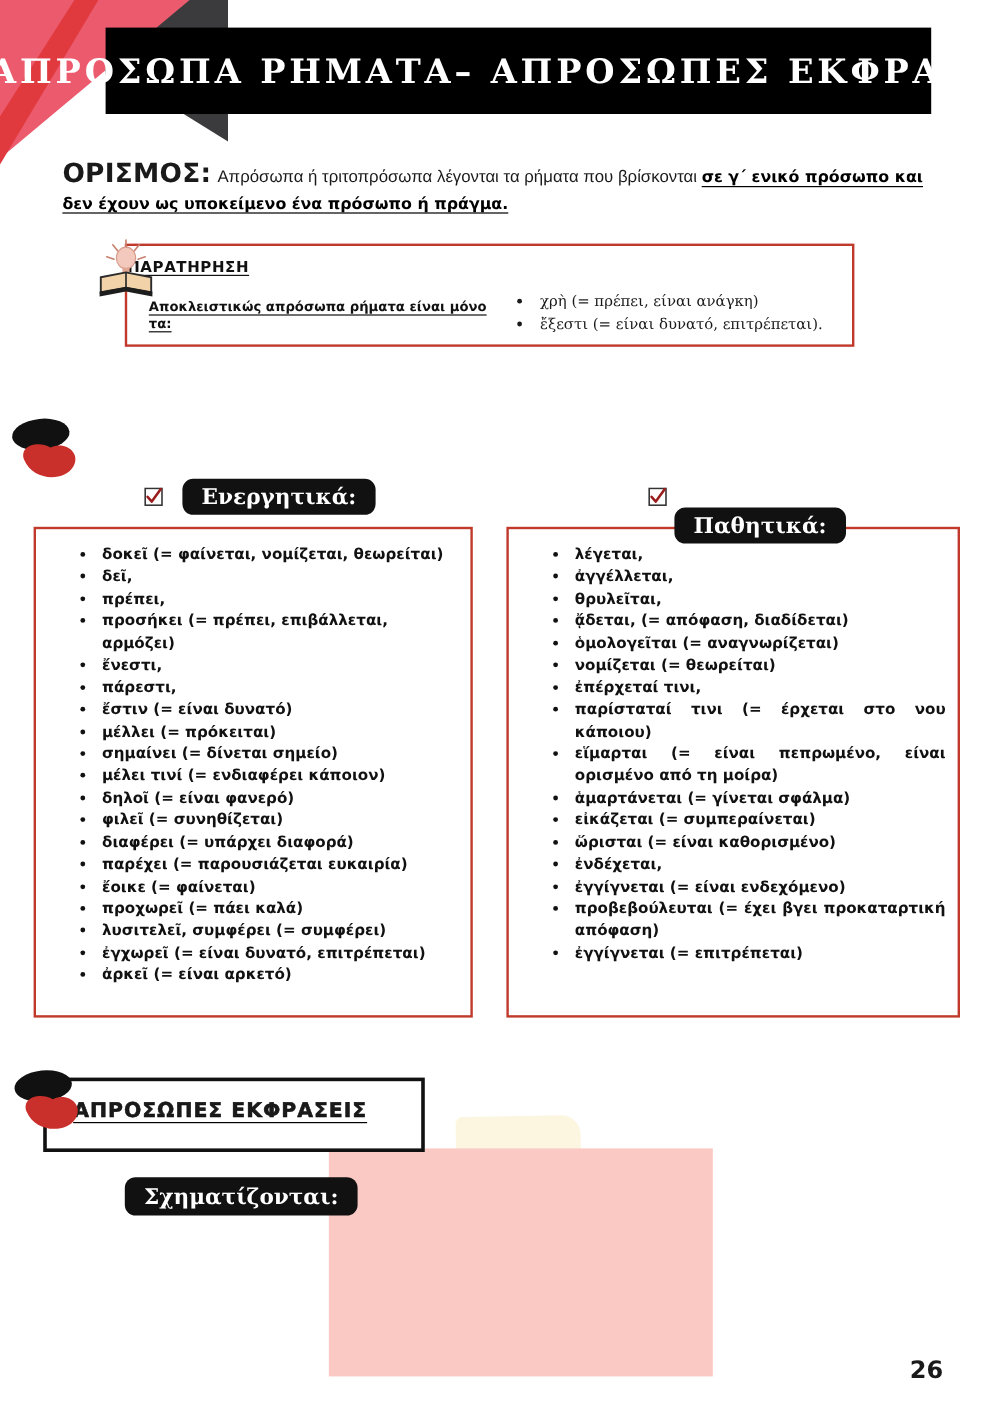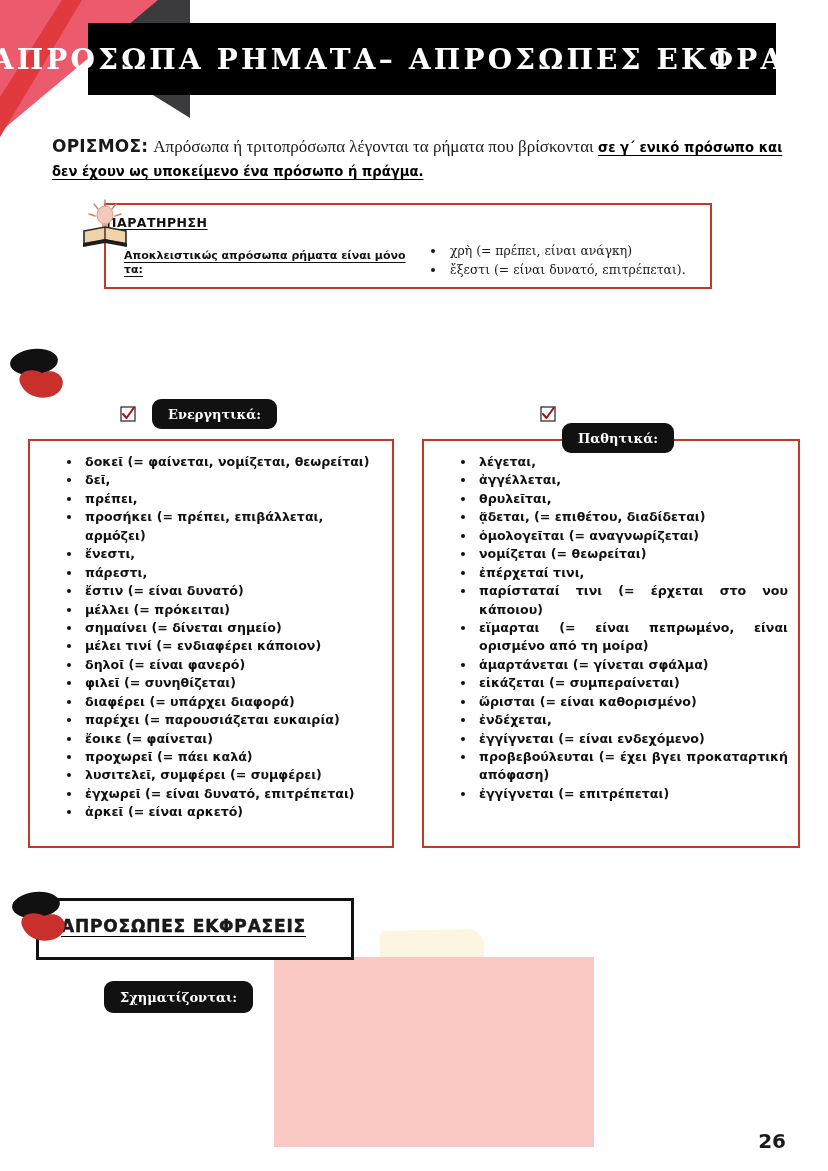--- a/index.html
+++ b/index.html
@@ -75,27 +75,27 @@
   
   .definition {
     position: absolute;
     left: 52px; top: 133px;
     width: 740px;
     z-index: 5;
   }
   .definition-label {
     font-family: "DejaVu Sans", sans-serif;
     font-weight: 700;
-    font-size: 17px;
+    font-size: 22px;
     color: #1a1a1a;
     letter-spacing: 0.2px;
   }
   .definition-body {
-    font-family: Liberation Serif, serif;
-    font-size: 17px;
+    font-family: Liberation Sans, sans-serif;
+    font-size: 14px;
     color: #1a1a1a;
     line-height: 1.66;
   }
   .definition-emph {
     font-family: "DejaVu Sans", sans-serif;
     font-weight: 700;
     font-size: 13.2px;
     text-decoration: underline;
     text-underline-offset: 3px;
   }
@@ -186,21 +186,21 @@
     border-radius: 9px;
     height: 30px;
     z-index: 6;
     display: flex;
     align-items: center;
     padding: 0 16px;
   }
   .pill-text {
     color: #ffffff;
     font-family: "DejaVu Serif", "Liberation Serif", serif;
-    font-size: 13px;
+    font-size: 18px;
     font-weight: 700;
     white-space: nowrap;
     text-align: center;
   }
   .checkbox-icon {
     position: absolute;
     width: 16px; height: 16px;
     z-index: 7;
   }
 
@@ -361,21 +361,21 @@
       <li>ἐγχωρεῖ (= είναι δυνατό, επιτρέπεται)</li>
       <li>ἀρκεῖ (= είναι αρκετό)</li>
     </ul>
   </div>
 
   <div class="verb-box" style="left:422px; top:439px; width:374px; height:405px;">
     <ul class="verb-list justified">
       <li>λέγεται,</li>
       <li>ἀγγέλλεται,</li>
       <li>θρυλεῖται,</li>
-      <li>ᾄδεται, (= επιθέτου, διαδίδεται)</li>
+      <li>ᾄδεται, (= απόφαση, διαδίδεται)</li>
       <li>ὁμολογεῖται (= αναγνωρίζεται)</li>
       <li>νομίζεται (= θεωρείται)</li>
       <li>ἐπέρχεταί τινι,</li>
       <li>παρίσταταί τινι (= έρχεται στο νου κάποιου)</li>
       <li>εἵμαρται (= είναι πεπρωμένο, είναι ορισμένο από τη μοίρα)</li>
       <li>ἁμαρτάνεται (= γίνεται σφάλμα)</li>
       <li>εἰκάζεται (= συμπεραίνεται)</li>
       <li>ὥρισται (= είναι καθορισμένο)</li>
       <li>ἐνδέχεται,</li>
       <li>ἐγγίγνεται (= είναι ενδεχόμενο)</li>

